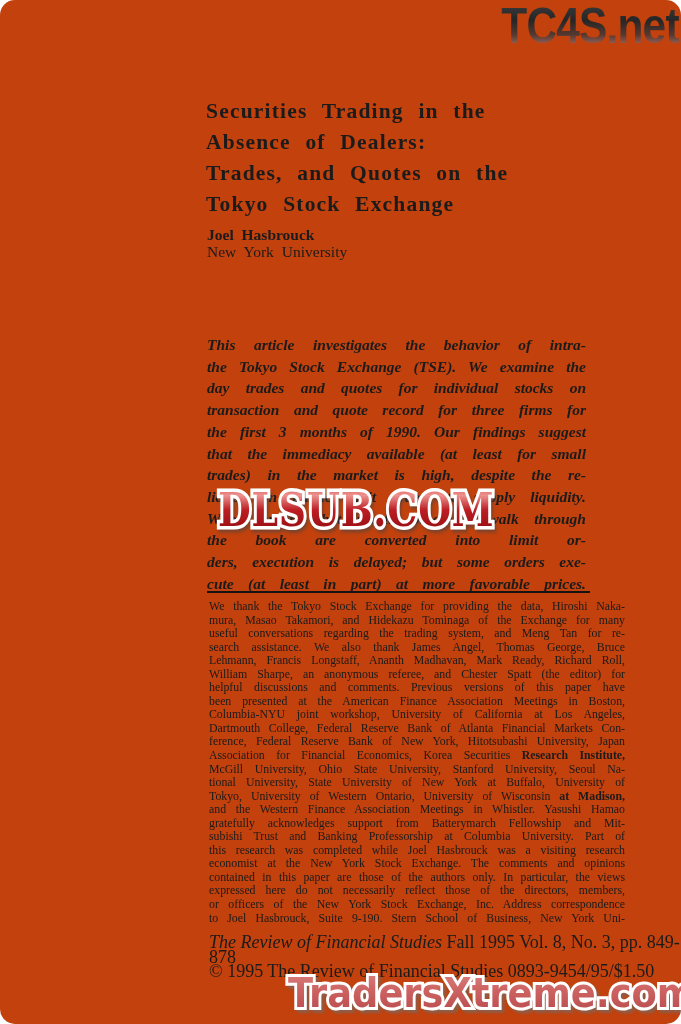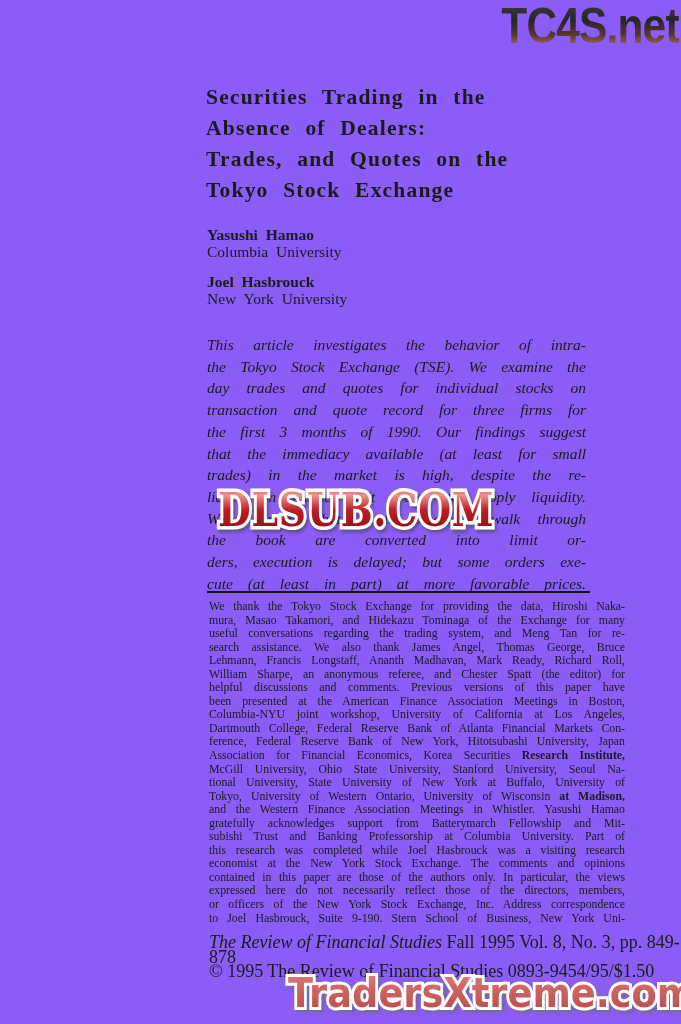--- a/index.html
+++ b/index.html
@@ -1,53 +1,53 @@
 <!DOCTYPE html>
 <html><head>
 <meta charset="utf-8">
 <style>
   html,body{margin:0;padding:0;}
   body{
     width:681px;height:1024px;background:#ffffff;position:relative;
     font-family:"Liberation Serif", serif;color:#1b1b1b;overflow:hidden;
   }
-  .page{position:absolute;inset:0;background:#8b5cf6;}
+  .page{position:absolute;inset:0;background:#c2410c;border-radius:15px;}
 
   
   .wm-tc4s{
     position:absolute;top:2px;right:2px;
     font-family:"Liberation Sans", sans-serif;font-weight:700;
     font-size:50px;line-height:48px;letter-spacing:-1px;
     transform:scaleX(.85);transform-origin:100% 0;
     color:#3a3a3a;white-space:nowrap;
   }
   @supports ((-webkit-background-clip:text) or (background-clip:text)){
     .wm-tc4s{
       background:linear-gradient(180deg,#3c3c3c 0%,#262626 38%,#55382f 68%,#8f5b51 86%,#b18b80 100%);
       -webkit-background-clip:text;background-clip:text;color:transparent;
     }
   }
 
   
   .title{
-    position:absolute;left:206px;top:82px;width:360px;
+    position:absolute;left:206px;top:96px;width:360px;
     font-weight:700;font-size:21.5px;line-height:31px;
     letter-spacing:1.2px;word-spacing:8px;
   }
 
   
   .authors{position:absolute;left:207px;top:227px;font-size:15.5px;line-height:16.5px;word-spacing:4px;}
   .author{margin:0;}
   .author + .author{margin-top:14px;}
   .author .name{font-weight:700;}
 
   
   .abstract{
     position:absolute;left:207px;top:334px;width:379px;
-    font-size:15.5px;line-height:21.7px;font-weight:400;font-style:italic;
+    font-size:15.5px;line-height:21.7px;font-weight:700;font-style:italic;
     word-spacing:2px;
   }
   .jline{text-align:justify;text-align-last:justify;white-space:normal;}
   .jline.last{text-align-last:left;}
   .abstract .jline.last{text-align-last:justify;}
 
   
   .fnrule{position:absolute;left:207px;top:591px;width:383px;height:2px;background:#141414;}
   .footnote{
     position:absolute;left:209px;top:600px;width:416px;
@@ -104,24 +104,20 @@
 
   <div class="title">
       <div class="tline">Securities Trading in the</div>
       <div class="tline">Absence of Dealers:</div>
       <div class="tline">Trades, and Quotes on the</div>
       <div class="tline last">Tokyo Stock Exchange</div>
     </div>
 
   <div class="authors">
     <div class="author">
-      <div class="name">Yasushi Hamao</div>
-      <div class="affil">Columbia University</div>
-    </div>
-    <div class="author">
       <div class="name">Joel Hasbrouck</div>
       <div class="affil">New York University</div>
     </div>
   </div>
 
   <div class="abstract">
       <div class="jline">This article investigates the behavior of intra-</div>
       <div class="jline">the Tokyo Stock Exchange (TSE). We examine the</div>
       <div class="jline">day trades and quotes for individual stocks on</div>
       <div class="jline">transaction and quote record for three firms for</div>

